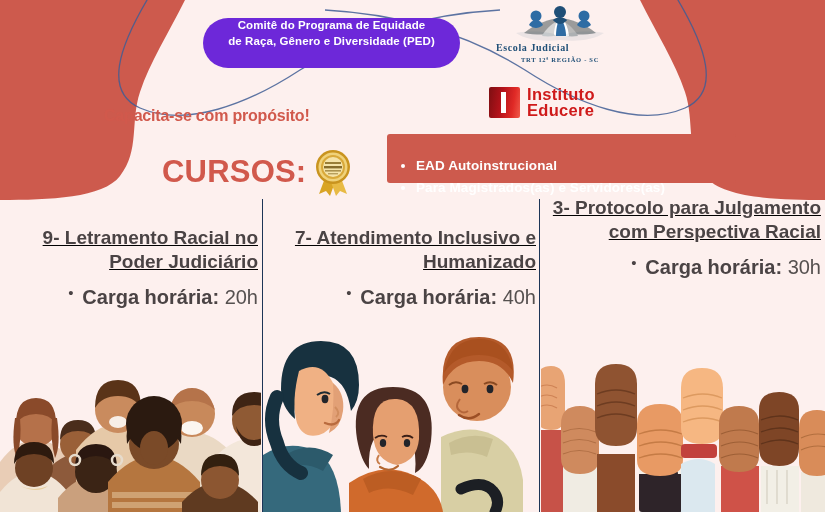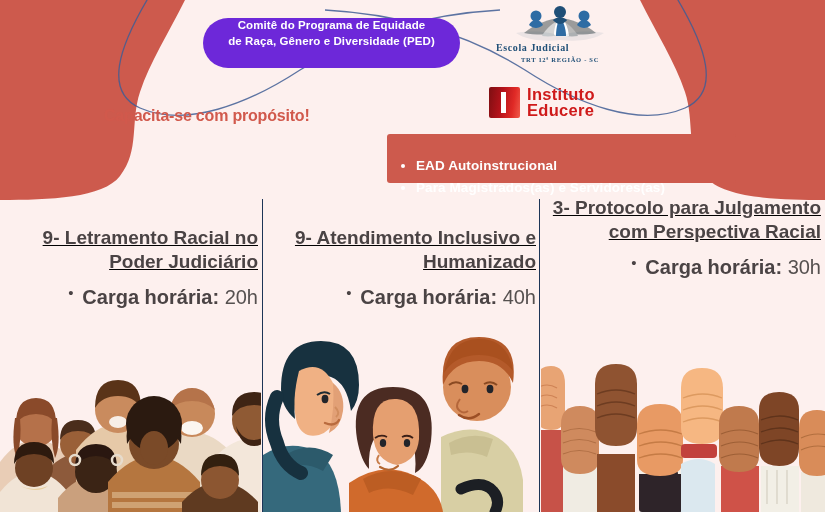--- a/index.html
+++ b/index.html
@@ -156,20 +156,35 @@
   <div id="educere-logo">
     <div class="sq"></div>
     <div class="words">
       <span class="w1">Instituto</span>
       <span class="w2">Educere</span>
     </div>
   </div>
 
   <div id="tagline">Capacita-se com propósito!</div>
 
+  <div id="cursos-row">
+    <span id="cursos-label">CURSOS:</span>
+    <svg id="quality-seal" viewBox="0 0 42 48">
+      <path d="M13,30 L7,46 L14,43 L18,48 L23,34 Z" fill="#d9a425"></path>
+      <path d="M29,30 L35,46 L28,43 L24,48 L19,34 Z" fill="#e8ba44"></path>
+      <circle cx="21" cy="19" r="17" fill="#c9941f"></circle>
+      <circle cx="21" cy="19" r="14.5" fill="#f0d27a"></circle>
+      <circle cx="21" cy="19" r="12" fill="#d9a93a"></circle>
+      <circle cx="21" cy="19" r="10" fill="#f5e3a8"></circle>
+      <rect x="13" y="14" width="16" height="2" fill="#7a5c12" opacity=".75"></rect>
+      <rect x="12" y="18" width="18" height="2.4" fill="#6b4f0d" opacity=".8"></rect>
+      <rect x="13" y="22" width="16" height="1.6" fill="#7a5c12" opacity=".6"></rect>
+      <rect x="16" y="25" width="10" height="1.4" fill="#7a5c12" opacity=".5"></rect>
+    </svg>
+  </div>
 
   <div id="highlights-box">
     <ul>
       <li>EAD Autoinstrucional</li>
       <li>Para Magistrados(as) e Servidores(as)</li>
     </ul>
   </div>
 
   <div class="divider" id="divider-1"></div>
   <div class="divider" id="divider-2"></div>
@@ -178,21 +193,21 @@
     <div class="course-title">9- Letramento Racial no Poder Judiciário</div>
     <ul class="course-hours">
       <li>
         <span class="lbl">Carga horária:</span>
         <span class="val">20h</span>
       </li>
     </ul>
   </div>
 
   <div class="course-col" id="course-2">
-    <div class="course-title">9- Atendimento Inclusivo e Humanizado</div>
+    <div class="course-title">7- Atendimento Inclusivo e Humanizado</div>
     <ul class="course-hours">
       <li>
         <span class="lbl">Carga horária:</span>
         <span class="val">40h</span>
       </li>
     </ul>
   </div>
 
   <div class="course-col" id="course-3">
     <div class="course-title">3- Protocolo para Julgamento com Perspectiva Racial</div>

